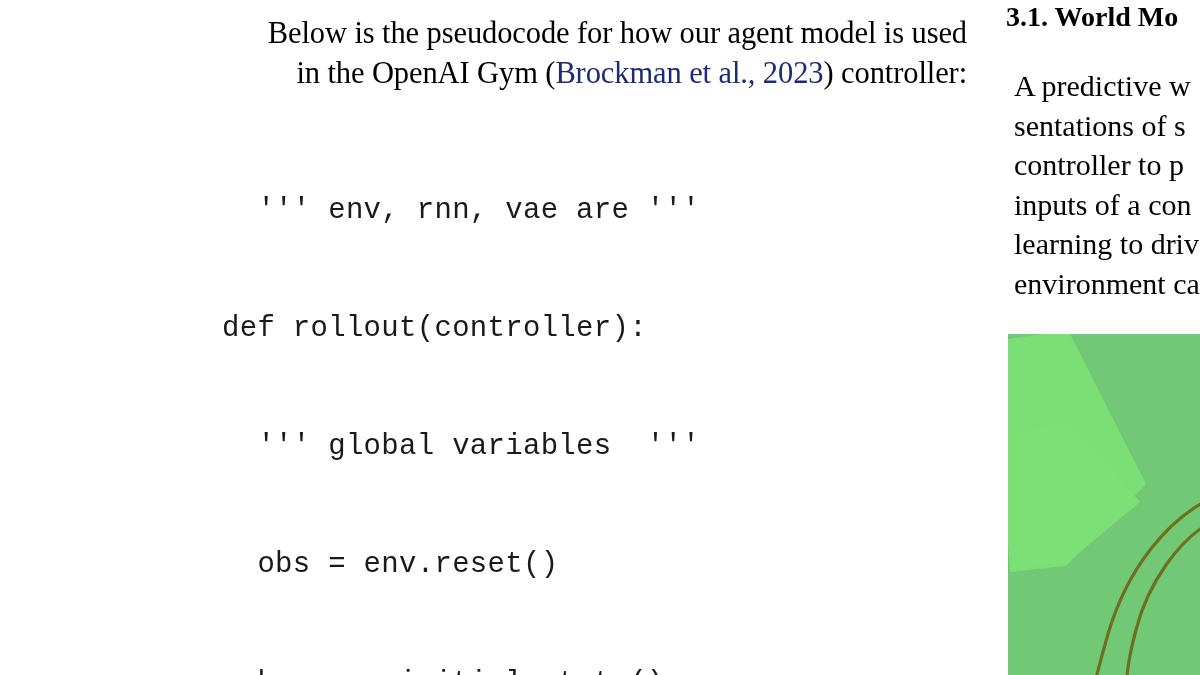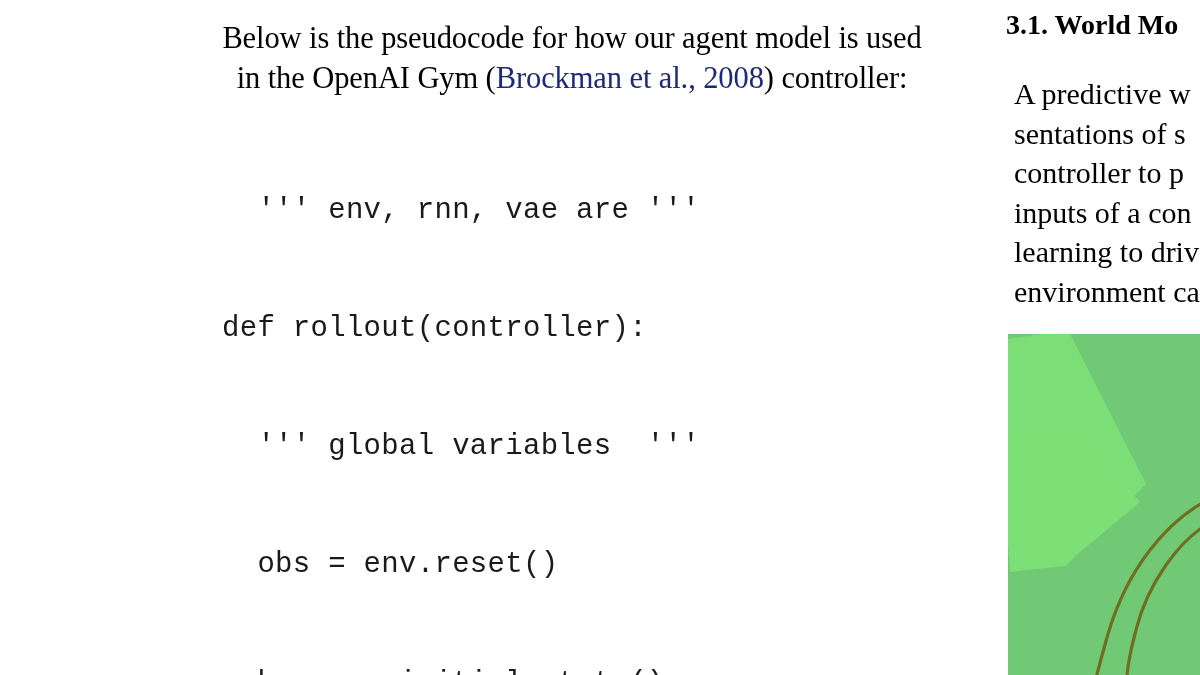--- a/index.html
+++ b/index.html
@@ -30,23 +30,23 @@
     left: 177px;
     top: 0px;
     width: 790px;
   }
 
   .intro-para {
     font-family: "Liberation Serif", serif;
     font-size: 30.5px;
     line-height: 40px;
     color: #000000;
-    text-align: center;
-    margin: 12px;
-    padding-top: 6px;
+    text-align: right;
+    margin: 0;
+    padding-top: 13px;
     letter-spacing: -0.1px;
   }
   .cite-link {
     color: #1d2a77;
   }
 
   .code-block {
     margin: 0;
     padding: 0;
     position: absolute;
@@ -76,21 +76,21 @@
     height: 675px;
   }
 
   .section-heading {
     font-family: "Liberation Serif", serif;
     font-weight: bold;
     font-size: 28px;
     line-height: 34px;
     color: #000000;
     margin: 0;
-    padding-top: 8px;
+    padding-top: 0;
     white-space: nowrap;
   }
 
   .body-para {
     font-family: "Liberation Serif", serif;
     font-size: 30px;
     line-height: 39.6px;
     color: #000000;
     margin: 8px;
     padding-top: 24px;
@@ -117,21 +117,21 @@
     height: 341px;
   }
 </style>
 </head>
 <body>
 
 <div class="page">
 
   <div class="col-left">
 
-    <p class="intro-para"><span>Below is the pseudocode for how our agent model is used</span><br><span>in the OpenAI Gym (</span><span class="cite-link">Brockman et al., 2008</span><span>) controller:</span></p>
+    <p class="intro-para"><span>Below is the pseudocode for how our agent model is used</span><br><span>in the OpenAI Gym (</span><span class="cite-link">Brockman et al., 2023</span><span>) controller:</span></p>
 
     <div class="code-block">
       <span class="code-line">  ''' env, rnn, vae are '''</span>
       <span class="code-line">def rollout(controller):</span>
       <span class="code-line">  ''' global variables  '''</span>
       <span class="code-line">  obs = env.reset()</span>
       <span class="code-line">  h = rnn.initial_state()</span>
       
       
       

